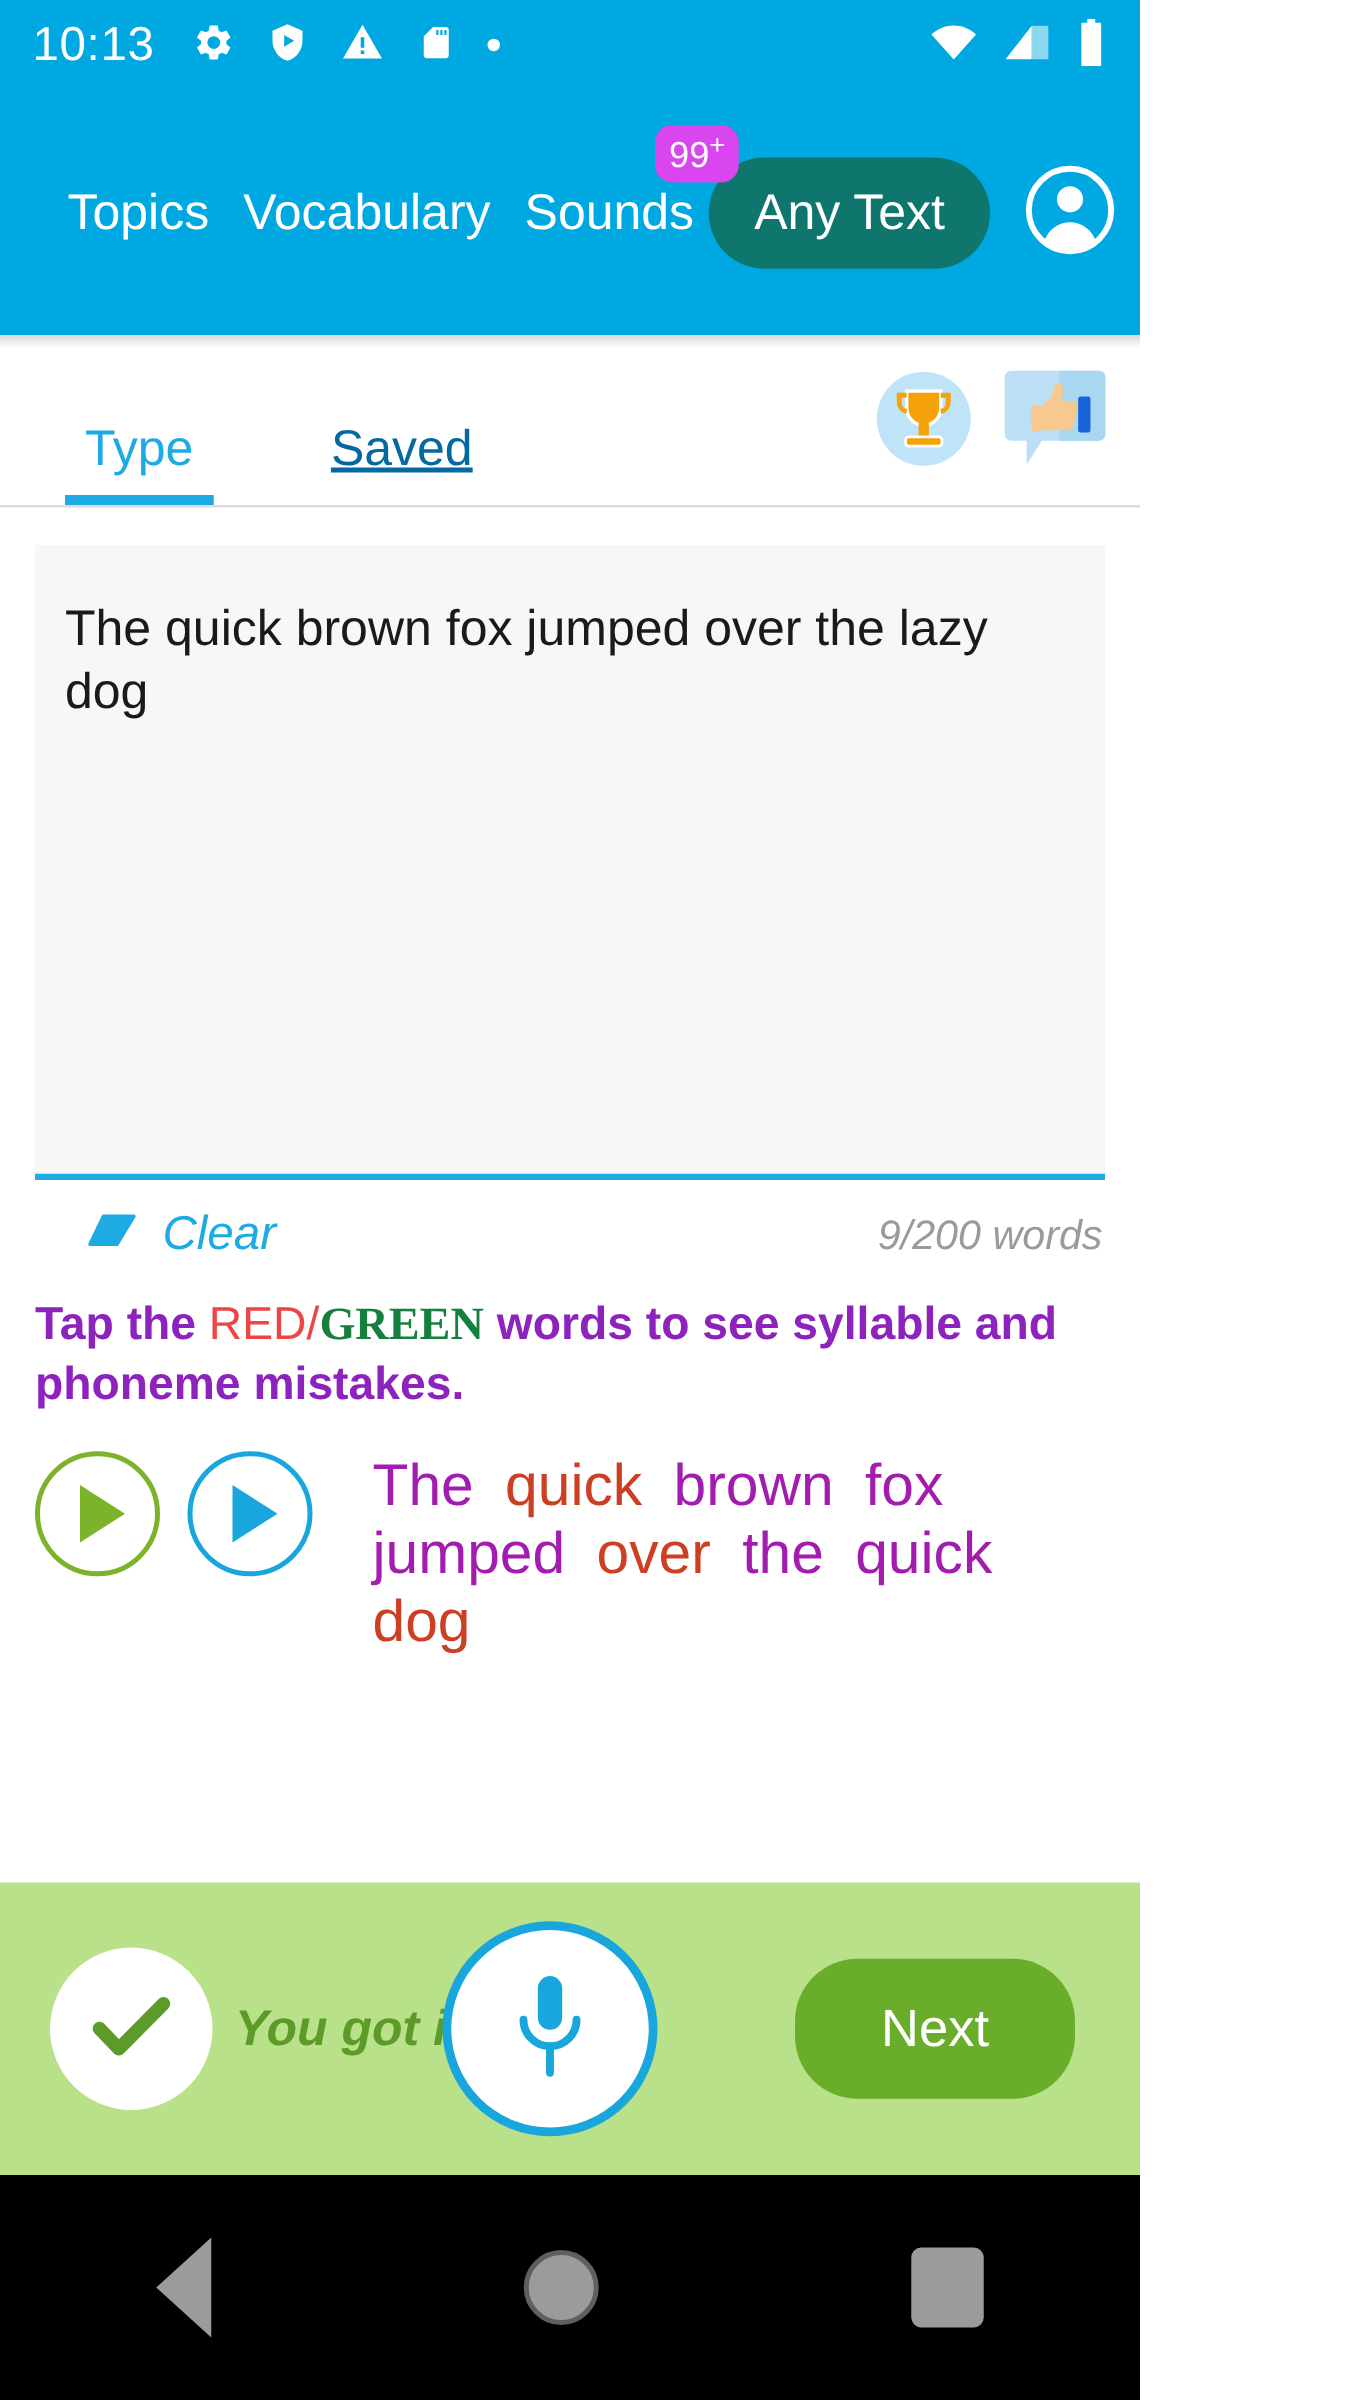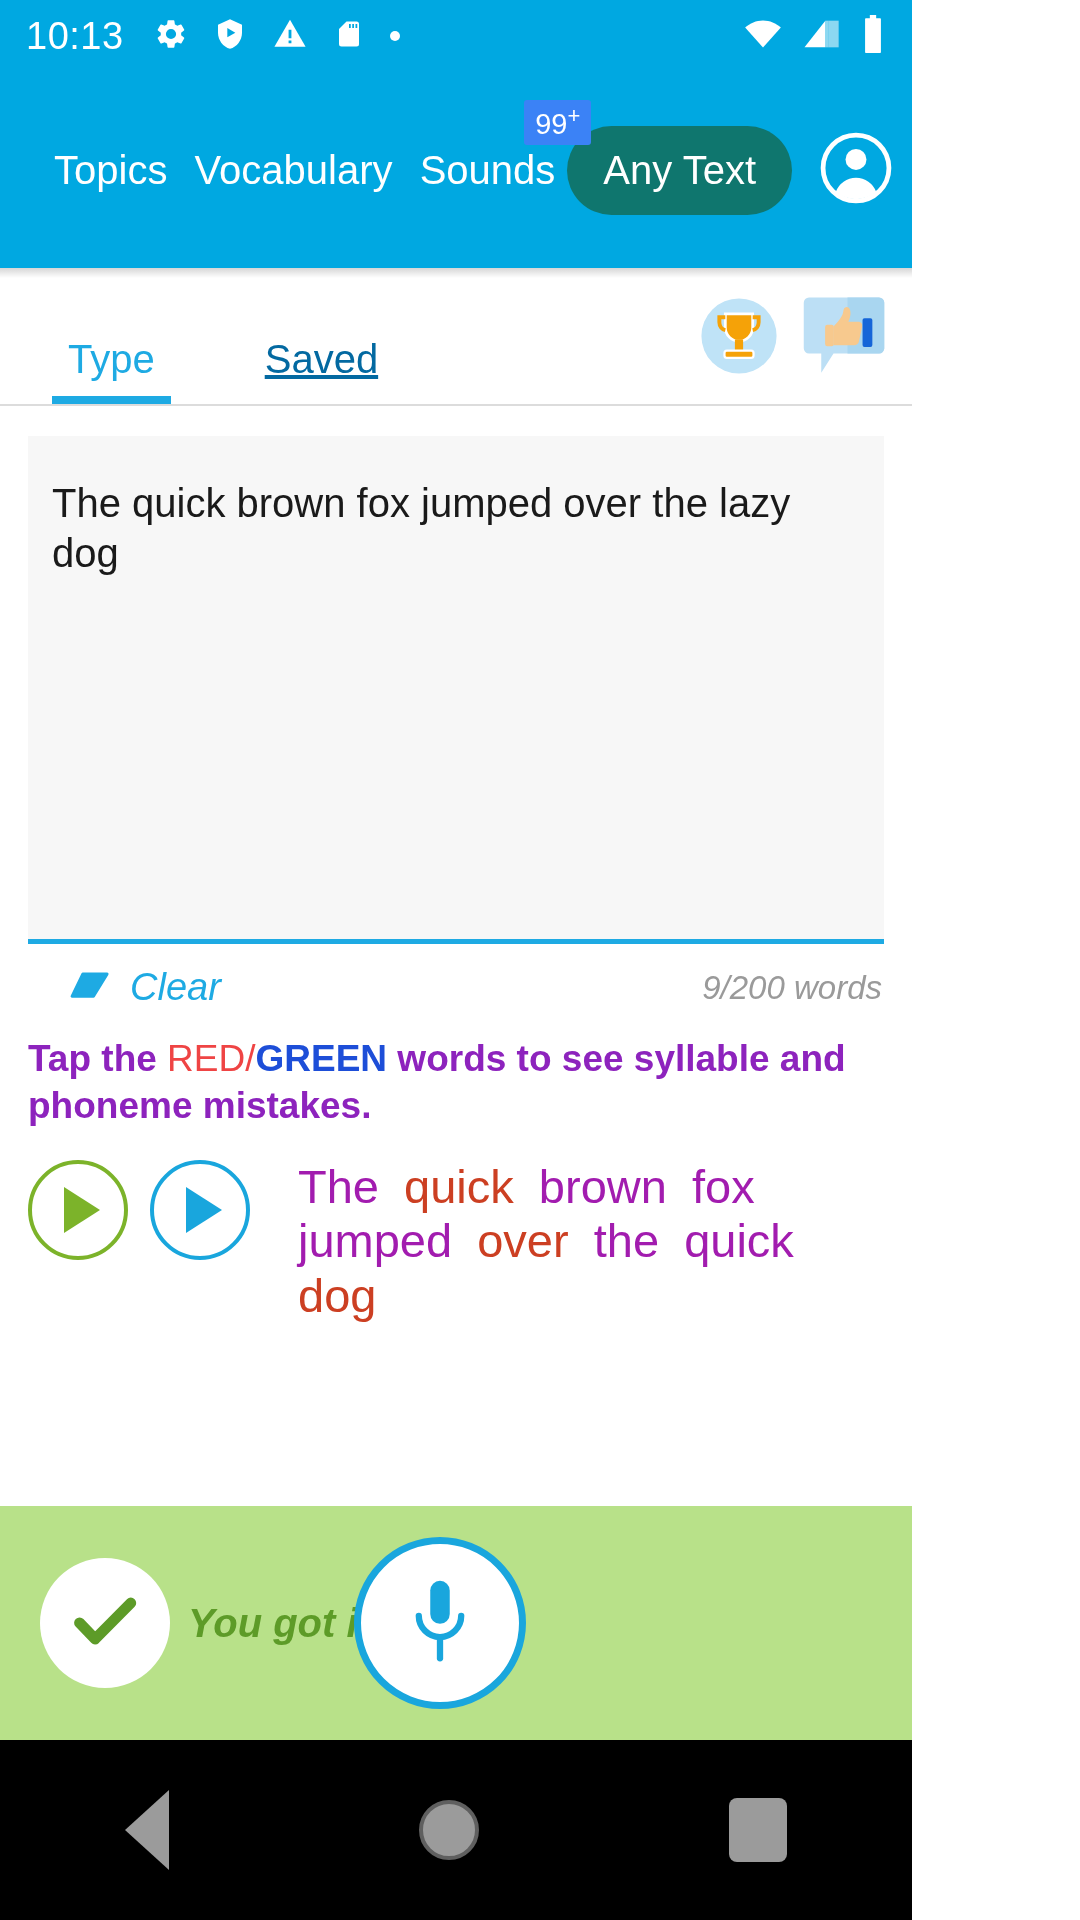--- a/index.html
+++ b/index.html
@@ -35,22 +35,22 @@
   .nav-item {
     color:#fff; font-size:40px; font-weight:400;
     position:relative; white-space:nowrap;
     padding:0 4px;
   }
   .nav-gap1 { width:62px; }
   .nav-gap2 { width:62px; }
   .nav-gap3 { width:26px; }
   .badge {
     position:absolute; top:-48px; right:-32px;
-    background:#3b82f6; color:#fff;
-    border-radius:3px;
+    background:#d946ef; color:#fff;
+    border-radius:14px;
     font-size:29px; font-weight:500;
     padding:5px 11px 7px 11px;
     line-height:1;
   }
   .badge sup { font-size:22px; vertical-align:super; }
   .pill-anytext {
     background:#0f766e; color:#fff;
     border-radius:48px;
     font-size:40px;
     padding:22px 36px;
@@ -114,21 +114,21 @@
     color:#9a9a9a; font-size:33px; font-style:italic;
   }
 
   
   .hint {
     padding:26px 28px 0 28px;
     font-size:37px; line-height:1.28;
     color:#8d23bd; font-weight:600;
   }
   .hint .red { color:#ef4444; font-weight:400; }
-  .hint .grn { color:#1d4ed8; font-weight:700; }
+  .hint .grn { color:#15803d; font-weight:700;font-family:Liberation Serif, serif; }
 
   
   .playrow {
     display:flex; align-items:flex-start;
     padding:30px 28px 0 28px;
   }
   .pbtn {
     width:100px; height:100px; border-radius:50%;
     display:flex; align-items:center; justify-content:center;
     flex:0 0 auto;
@@ -354,20 +354,23 @@
     <span class="gotit">You got it!</span>
     <div class="mic-btn">
       <span>
         <svg width="70" height="86" viewBox="0 0 24 30" fill="none">
           <rect x="8.6" y="1" width="6.8" height="15" rx="3.4" fill="#19a6dd"></rect>
           <path d="M4.6 13.2a7.4 7.4 0 0014.8 0" stroke="#19a6dd" stroke-width="2.2" fill="none" stroke-linecap="round"></path>
           <path d="M12 20.6V28" stroke="#19a6dd" stroke-width="2.2" stroke-linecap="round"></path>
         </svg>
       </span>
     </div>
+    <div class="next-btn">
+      <span>Next</span>
+    </div>
   </div>
 
   <div class="navbar">
     <div class="nav-back"></div>
     <div class="nav-home"></div>
     <div class="nav-recent"></div>
   </div>
 
 </div>
 

